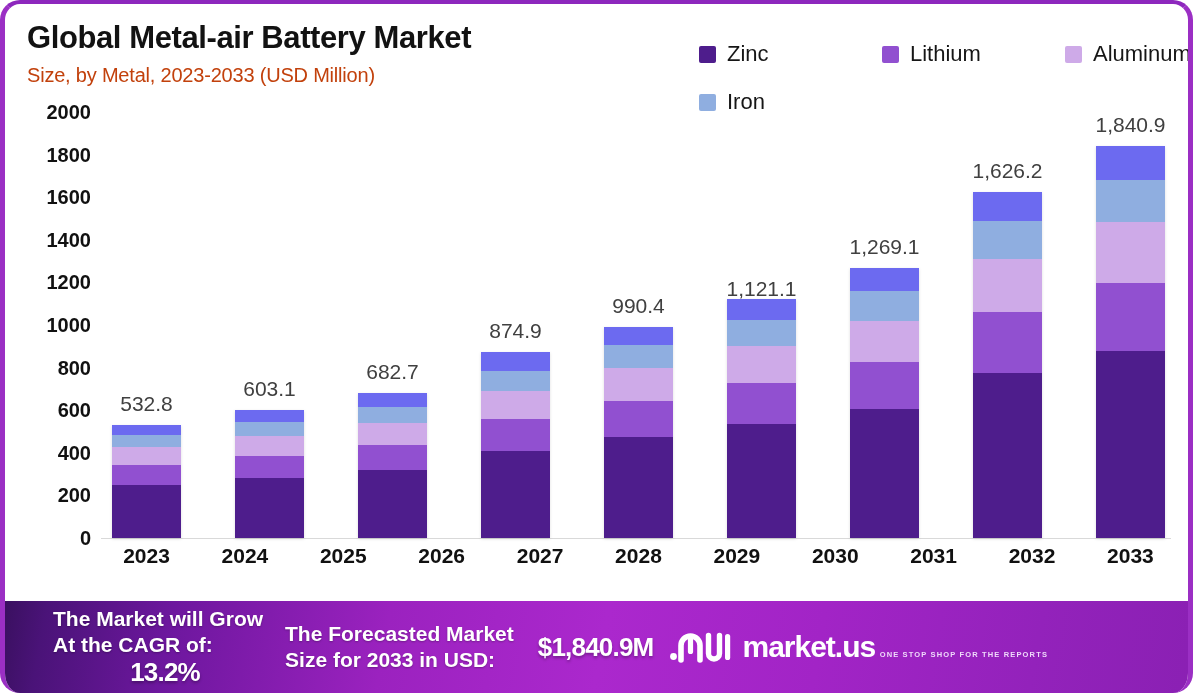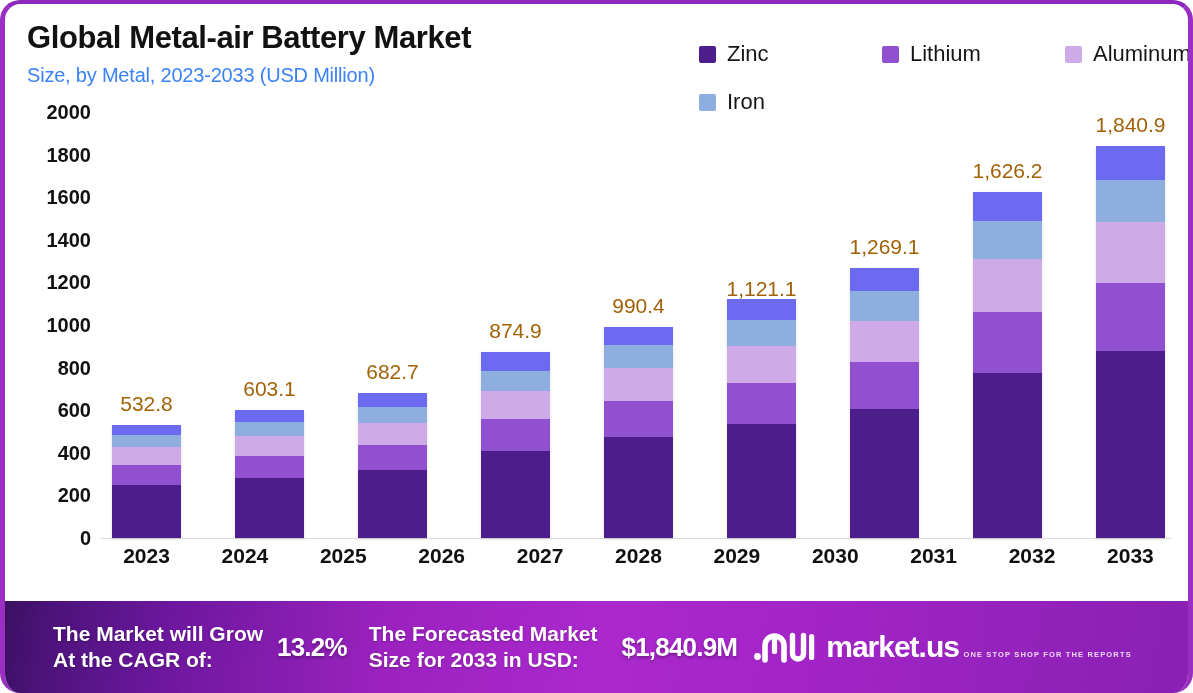--- a/index.html
+++ b/index.html
@@ -20,21 +20,21 @@
     border-radius: 20px;
   }
 
   
   .header { position: absolute; left: 22px; top: 18px; width: 660px; }
   .chart-title {
     font-size: 31px; font-weight: bold; color: #121212;
     letter-spacing: -0.4px; line-height: 1.05; white-space: nowrap;
   }
   .chart-subtitle {
-    margin-top: 9px; font-size: 20px; color: #3b82f6; font-weight: 400;
+    margin-top: 9px; font-size: 20px; color: #c2410c; font-weight: 400;
     letter-spacing: -0.2px; white-space: nowrap;
   }
 
   
   .legend {
     position: absolute; left: 694px; top: 26px; width: 500px;
     display: flex; flex-wrap: wrap; align-items: flex-start;
   }
   .legend-item {
     display: flex; align-items: center;
@@ -70,21 +70,21 @@
     position: absolute; left: 96px; top: 0; right: 22px; height: 426px;
     display: flex; align-items: flex-end; justify-content: space-between;
   }
   .bar-col {
     position: relative; width: 91px; height: 100%;
     display: flex; flex-direction: column; justify-content: flex-end;
     align-items: center;
   }
   .bar-value {
     position: absolute; left: 50%; transform: translateX(-50%);
-    font-size: 21px; color: #a16207; white-space: nowrap;
+    font-size: 21px; color: #404040; white-space: nowrap;
   }
   .bar-stack {
     width: 69px; display: flex; flex-direction: column;
     box-shadow: 0 1px 3px rgba(0,0,0,0.13);
   }
   .seg { width: 100%; }
 
   .x-axis {
     position: absolute; left: 96px; top: 432px; right: 22px;
     display: flex; justify-content: space-between;
@@ -107,21 +107,21 @@
   .footer-block { display: flex; align-items: center; }
   .footer-caption {
     font-size: 21px; font-weight: bold; line-height: 1.22;
     text-shadow: 0 1px 2px rgba(0,0,0,0.28);
     white-space: nowrap;
   }
   .footer-figure {
     font-size: 26px; font-weight: bold; letter-spacing: -0.8px;
     text-shadow: 0 2px 3px rgba(0,0,0,0.3); white-space: nowrap;
   }
-  #cagr-block { margin-left: 48px; }
+  #cagr-block { margin-left: 48px; flex-direction: column; }
   #cagr-value { margin-left: 14px; }
   #forecast-block { margin-left: 22px; }
   #forecast-value { margin-left: 24px; }
 
   .brand { display: flex; align-items: center; margin-left: 16px; }
   .brand-mark { flex: 0 0 auto; }
   .brand-text { margin-left: 11px; }
   .brand-name {
     font-size: 30px; font-weight: bold; letter-spacing: -1px;
     line-height: 1; color: #ffffff;

